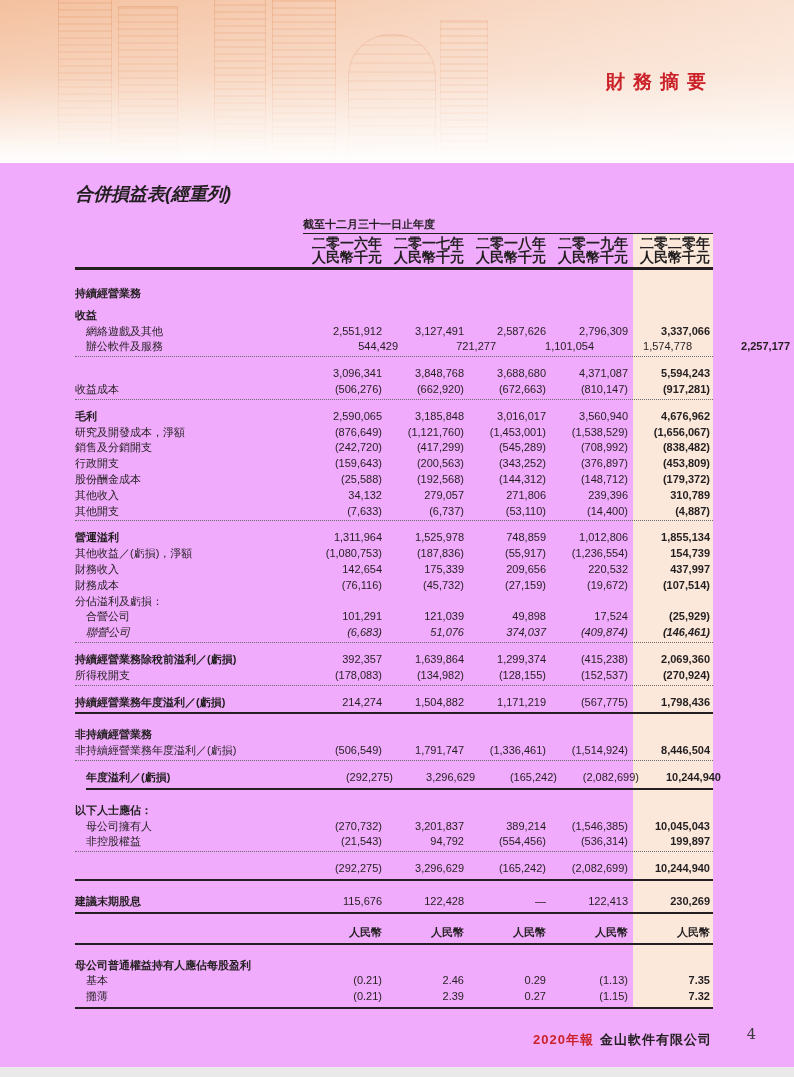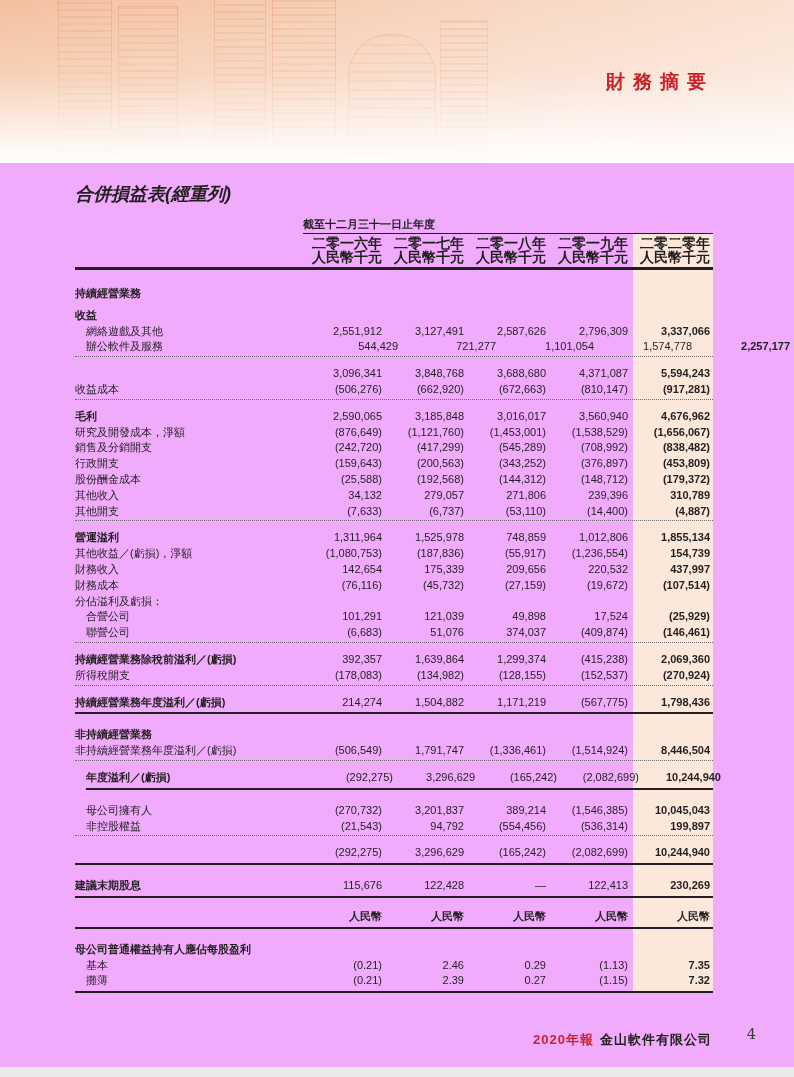--- a/index.html
+++ b/index.html
@@ -248,21 +248,21 @@
           <div class="val y2020"></div>
         </div>
         <div class="row">
           <div class="lab ind">合營公司</div>
           <div class="val">101,291</div>
           <div class="val">121,039</div>
           <div class="val">49,898</div>
           <div class="val">17,524</div>
           <div class="val y2020">(25,929)</div>
         </div>
-        <div class="row rule-dotted" style="margin-bottom: 9px;">
+        <div class="row rule-dotted" style="margin-bottom: 9px; font-style: italic;">
           <div class="lab ind">聯營公司</div>
           <div class="val">(6,683)</div>
           <div class="val">51,076</div>
           <div class="val">374,037</div>
           <div class="val">(409,874)</div>
           <div class="val y2020">(146,461)</div>
         </div>
         <div class="row bold">
           <div class="lab">持續經營業務除稅前溢利／(虧損)</div>
           <div class="val">392,357</div>
@@ -305,20 +305,21 @@
         </div>
         <div class="row bold rule-thick" style="margin-bottom: 13px; margin-left: 11px;">
           <div class="lab">年度溢利／(虧損)</div>
           <div class="val">(292,275)</div>
           <div class="val">3,296,629</div>
           <div class="val">(165,242)</div>
           <div class="val">(2,082,699)</div>
           <div class="val y2020">10,244,940</div>
         </div>
         <div class="row bold">
+          <div class="lab">以下人士應佔：</div>
           <div class="val"></div>
           <div class="val"></div>
           <div class="val"></div>
           <div class="val"></div>
           <div class="val y2020"></div>
         </div>
         <div class="row">
           <div class="lab ind">母公司擁有人</div>
           <div class="val">(270,732)</div>
           <div class="val">3,201,837</div>

